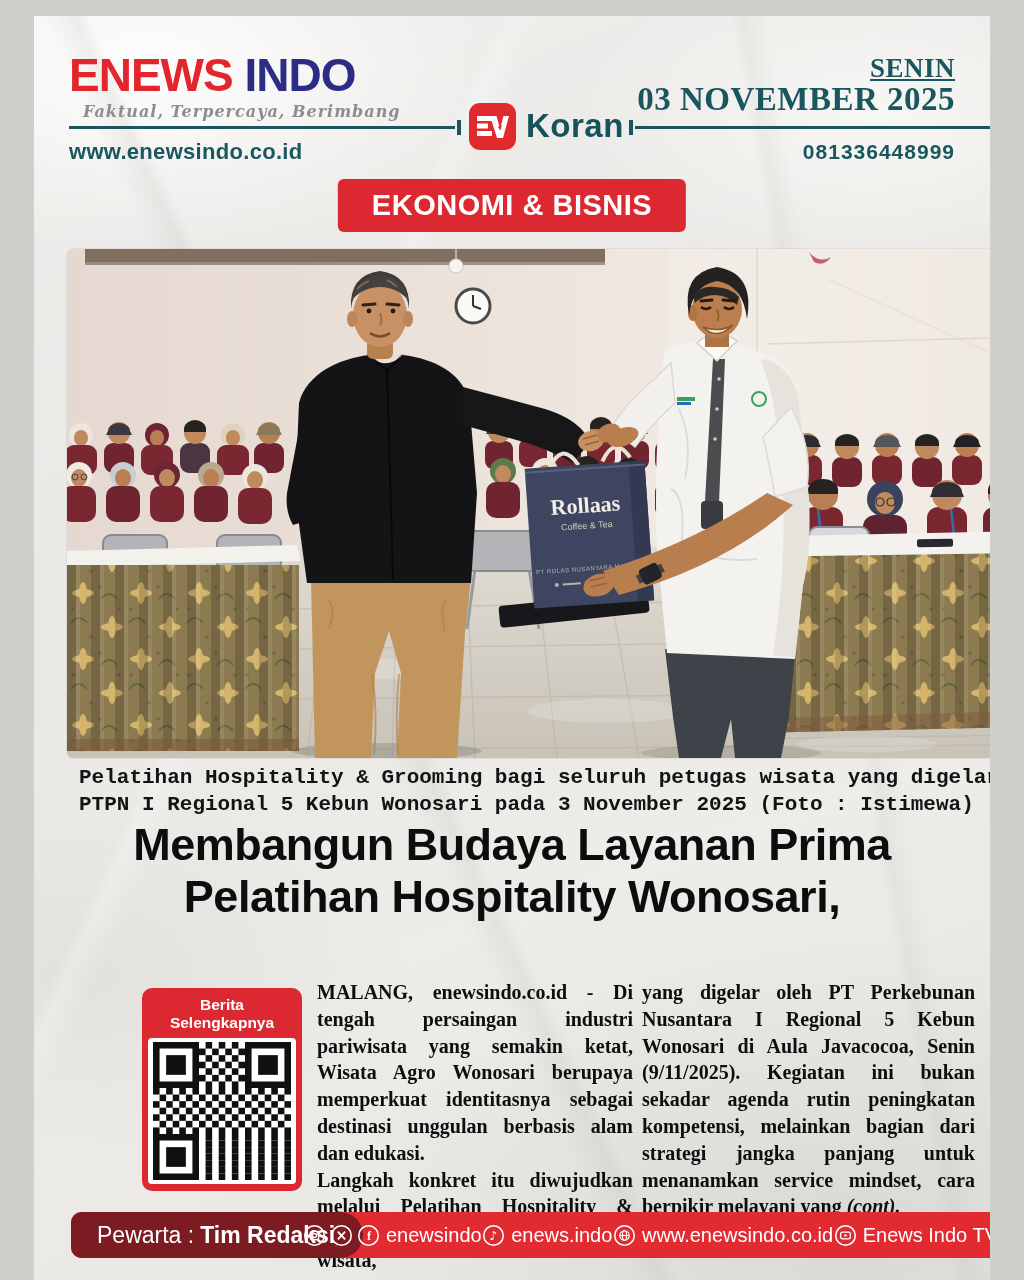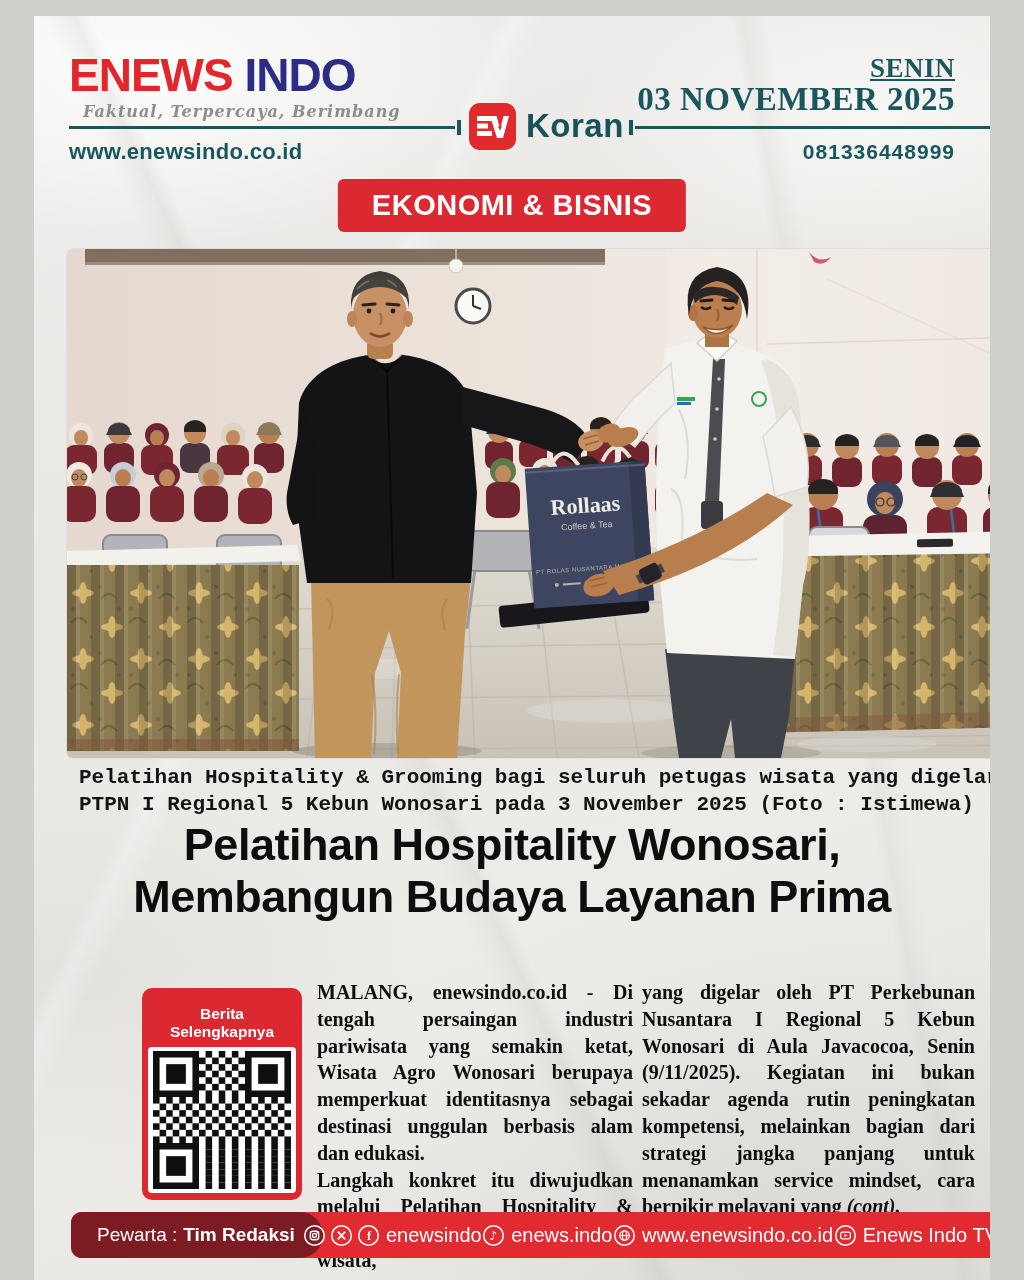--- a/index.html
+++ b/index.html
@@ -50,36 +50,36 @@
   .photo svg{display:block;width:100%;height:100%;}
 
   .caption{position:absolute;left:45px;top:748px;width:934px;
     font-family:Liberation Mono, monospace;font-weight:700;font-size:21px;line-height:1.3;color:#131313;}
 
   .headline{position:absolute;left:0;top:803px;width:100%;margin:0;text-align:center;
     font-size:45px;line-height:1.16;font-weight:800;letter-spacing:-.5px;color:#0d0d0d;}
 
   
   .qr-block{position:absolute;left:108px;top:972px;width:160px;background:var(--red);
-    border-radius:10px;padding:15px 6px 7px;box-sizing:border-box;}
+    border-radius:10px;padding:6px 6px 7px;box-sizing:border-box;}
   .qr-label{color:#fff;font-size:15.5px;font-weight:700;text-align:center;margin:2px 0 6px;}
   .qr-box{background:#fff;border-radius:4px;padding:4px;display:flex;justify-content:center;}
   .col{position:absolute;top:963px;font-family:"Liberation Serif",serif;font-weight:700;
     font-size:20px;line-height:1.34;color:#0e0e0e;text-align:justify;}
   .col p{margin:0;}
   .col1{left:283px;width:316px;}
   .col2{left:608px;width:333px;}
   .col i{font-weight:700;}
 
   
   .footbar{position:absolute;left:37px;top:1196px;width:951px;height:46px;background:#E22B31;
     border-radius:10px;color:#fff;}
   .pill{position:absolute;left:0;top:0;height:46px;background:var(--maroon);
     border-radius:12px 24px 24px 12px;padding:0 28px 0 26px;display:flex;align-items:center;
-    font-size:19px;white-space:nowrap;}
+    font-size:23px;white-space:nowrap;}
   .pill b{margin-left:6px;}
   .foot-items{position:absolute;left:232px;right:24px;top:0;height:46px;display:flex;
     align-items:center;justify-content:space-between;}
   .foot-item{display:flex;align-items:center;gap:6px;font-size:20px;white-space:nowrap;}
   .foot-item svg{display:block;}
   .icon-row{display:flex;gap:4px;}
 </style>
 </head>
 <body>
 
@@ -524,22 +524,22 @@
       <g stroke="#9c6336" stroke-width="1.5" fill="none">
         <path d="M522,332 l16,-4"></path>
           <path d="M524,338 l16,-4"></path>
       </g>
     </svg>
   </figure>
 
   <figcaption class="caption">Pelatihan Hospitality &amp; Grooming bagi seluruh petugas wisata yang digelar PTPN I Regional 5 Kebun Wonosari pada 3 November 2025 (Foto : Istimewa)</figcaption>
 
   <h1 class="headline">
+    <div>Membangun Budaya Layanan Prima</div>
     <div>Pelatihan Hospitality Wonosari,</div>
-    <div>Membangun Budaya Layanan Prima</div>
   </h1>
 
   <section>
     <div class="qr-block">
       <div class="qr-label">Berita Selengkapnya</div>
       <div class="qr-box">
         <svg viewBox="0 0 147 147" width="138" height="138">
           <g fill="#101010">
             <path d="M0,0 h49 v49 h-49 z M7,7 v35 h35 v-35 z" fill-rule="evenodd"></path>
             <rect x="14" y="14" width="21" height="21"></rect>

